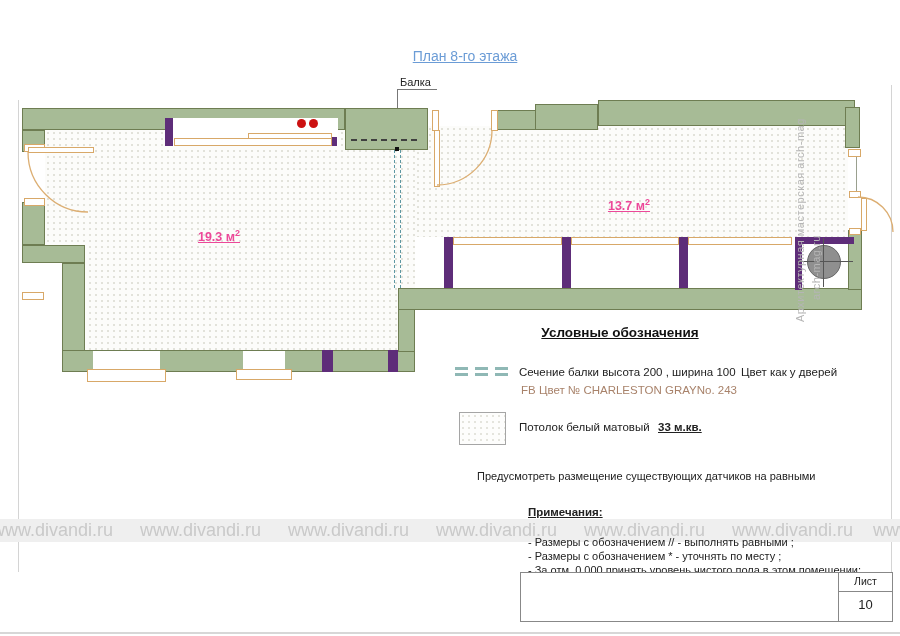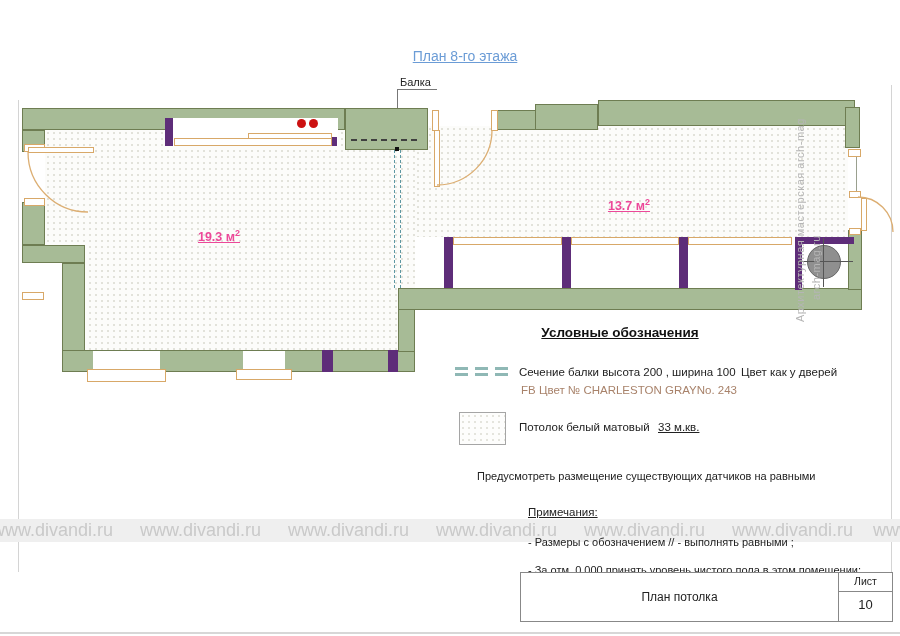--- a/index.html
+++ b/index.html
@@ -16,21 +16,21 @@
   .frameline{position:absolute;background:#d4d4d4;}
   .beam{position:absolute;width:5px;border-left:1px dashed #5d98a3;border-right:1px dashed #5d98a3;}
   .pierdash{position:absolute;border-top:2px dashed #3f3f3f;}
   .dot{position:absolute;width:9px;height:9px;border-radius:50%;background:#cc1111;}
   .column{position:absolute;width:34px;height:34px;border-radius:50%;background:#8f8f8f;border:1px solid #666;box-sizing:border-box;}
   .arealabel{position:absolute;font-size:12.5px;font-weight:bold;text-decoration:underline;text-align:center;color:#ec4899;}
   .bluelink{position:absolute;color:#6b9cd6;text-decoration:underline;font-size:14px;text-align:center;cursor:pointer;}
   .smalltext{position:absolute;font-size:11.5px;color:#222;white-space:nowrap;}
   .legend-head{position:absolute;font-size:13.5px;font-weight:bold;text-decoration:underline;text-align:center;color:#111;}
   .brown{color:#a8826a;}
-  .bold-ul{font-weight:normal;text-decoration:underline;}
+  .bold-ul{font-weight:bold;text-decoration:underline;}
   .wmband{position:absolute;left:0;top:519px;width:900px;height:23px;background:#efefef;overflow:hidden;}
   .wmtext{position:absolute;top:0;font-size:18px;color:#c9c9c9;white-space:nowrap;line-height:23px;}
   .vwm{position:absolute;transform:rotate(-90deg);transform-origin:0 0;font-size:11px;
        color:#b5b5b5;letter-spacing:.5px;white-space:nowrap;}
   .tb{position:absolute;left:520px;top:572px;width:373px;height:50px;border:1px solid #888;box-sizing:border-box;background:#fff;}
   .tb .vdiv{position:absolute;left:317px;top:0;width:1px;height:48px;background:#888;}
   .tb .hdiv{position:absolute;left:317px;top:18px;width:55px;height:1px;background:#888;}
   .tb .name{position:absolute;left:0;top:0;width:317px;height:48px;display:flex;align-items:center;justify-content:center;font-size:12px;}
   .tb .sheetlbl{position:absolute;left:317px;top:2px;width:55px;text-align:center;font-size:10.5px;}
   .tb .sheetnum{position:absolute;left:317px;top:24px;width:55px;text-align:center;font-size:13px;}
@@ -165,26 +165,26 @@
     <span class="wmtext" style="left:140px;">www.divandi.ru</span>
     <span class="wmtext" style="left:288px;">www.divandi.ru</span>
     <span class="wmtext" style="left:436px;">www.divandi.ru</span>
     <span class="wmtext" style="left:584px;">www.divandi.ru</span>
     <span class="wmtext" style="left:732px;">www.divandi.ru</span>
     <span class="wmtext" style="left:873px;">www.divandi.ru</span>
   </div>
 
   <div class="smalltext bold-ul" style="left:528px;top:506px;">Примечания:</div>
   <div class="smalltext" style="left:528px;top:536px;font-size:11px;">- Размеры с обозначением  // - выполнять равными ;</div>
+  <div class="smalltext" style="left:528px;top:550px;font-size:11px;">- Размеры с обозначением * - уточнять по месту ;</div>
   <div class="smalltext" style="left:528px;top:564px;font-size:11px;">- За отм. 0.000 принять уровень чистого пола в этом помещении;</div>
 
   <div class="vwm" style="left:794px;top:322px;">Архитектурная мастерская arch-mag</div>
   <div class="vwm" style="left:810px;top:300px;">arch-mag.ru</div>
 
   <div class="tb">
-    <div class="name">План потолка</div>
     <div class="vdiv"></div>
     <div class="hdiv"></div>
     <div class="sheetlbl">Лист</div>
     <div class="sheetnum">10</div>
   </div>
 
 </div>
 
 </body></html>

